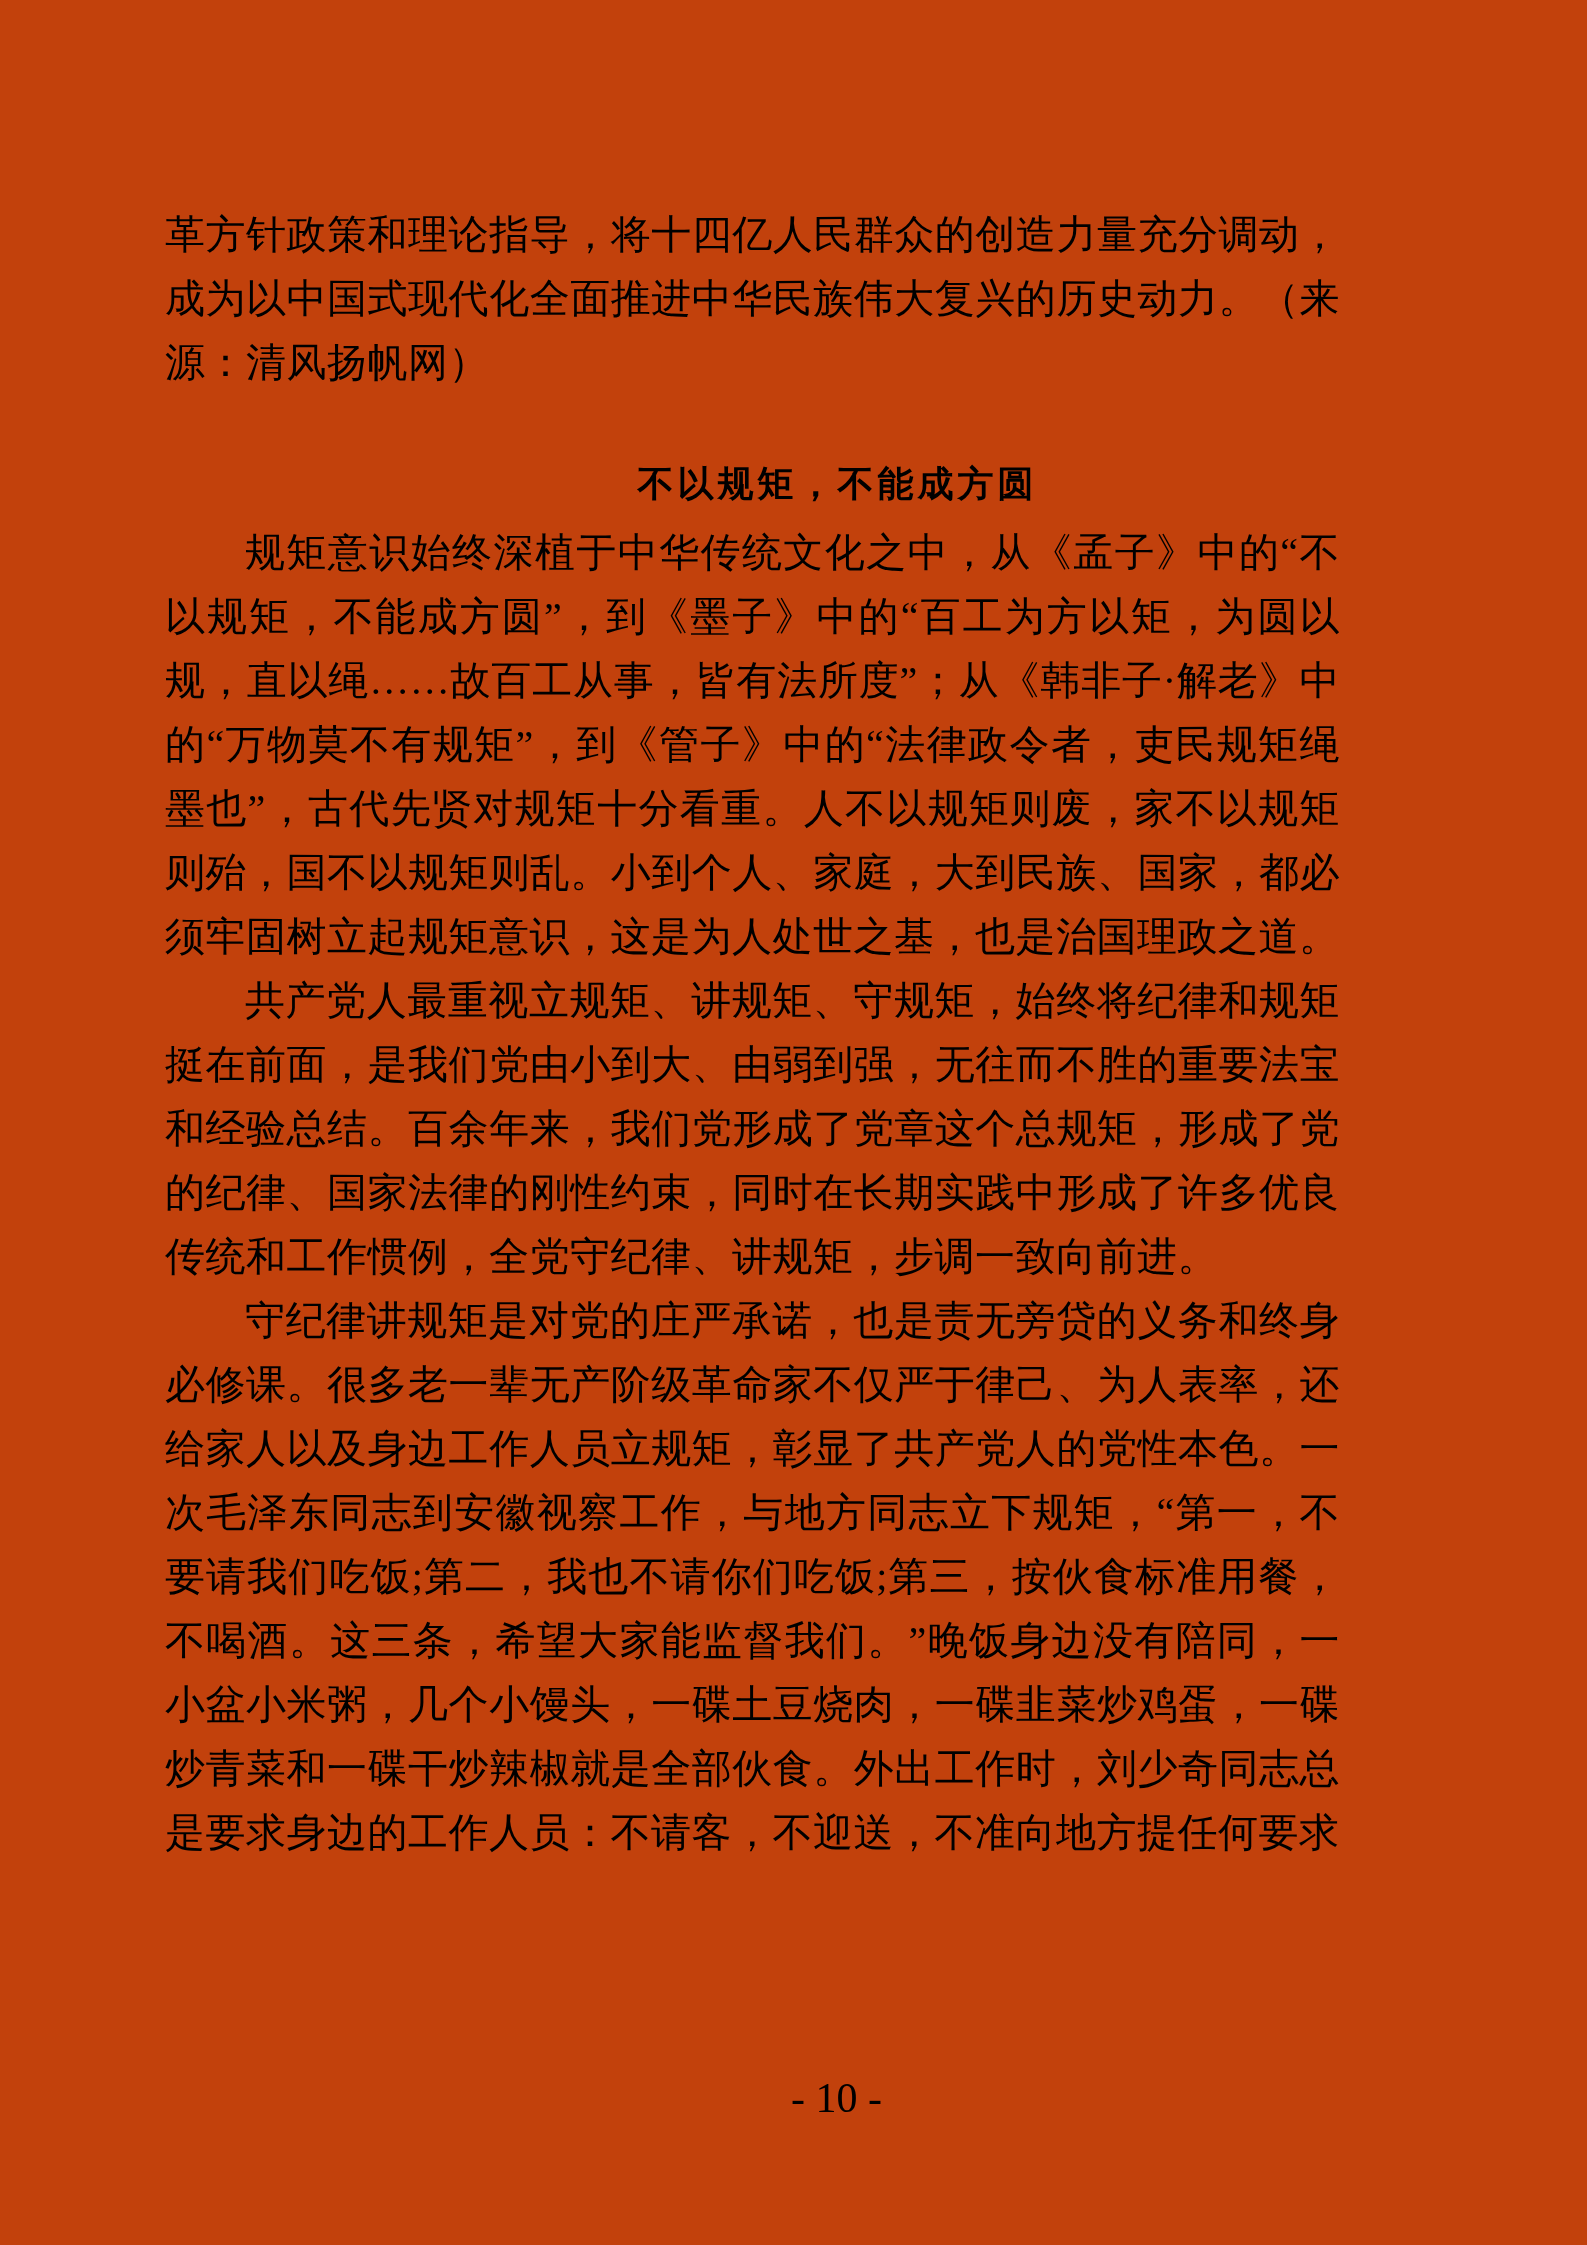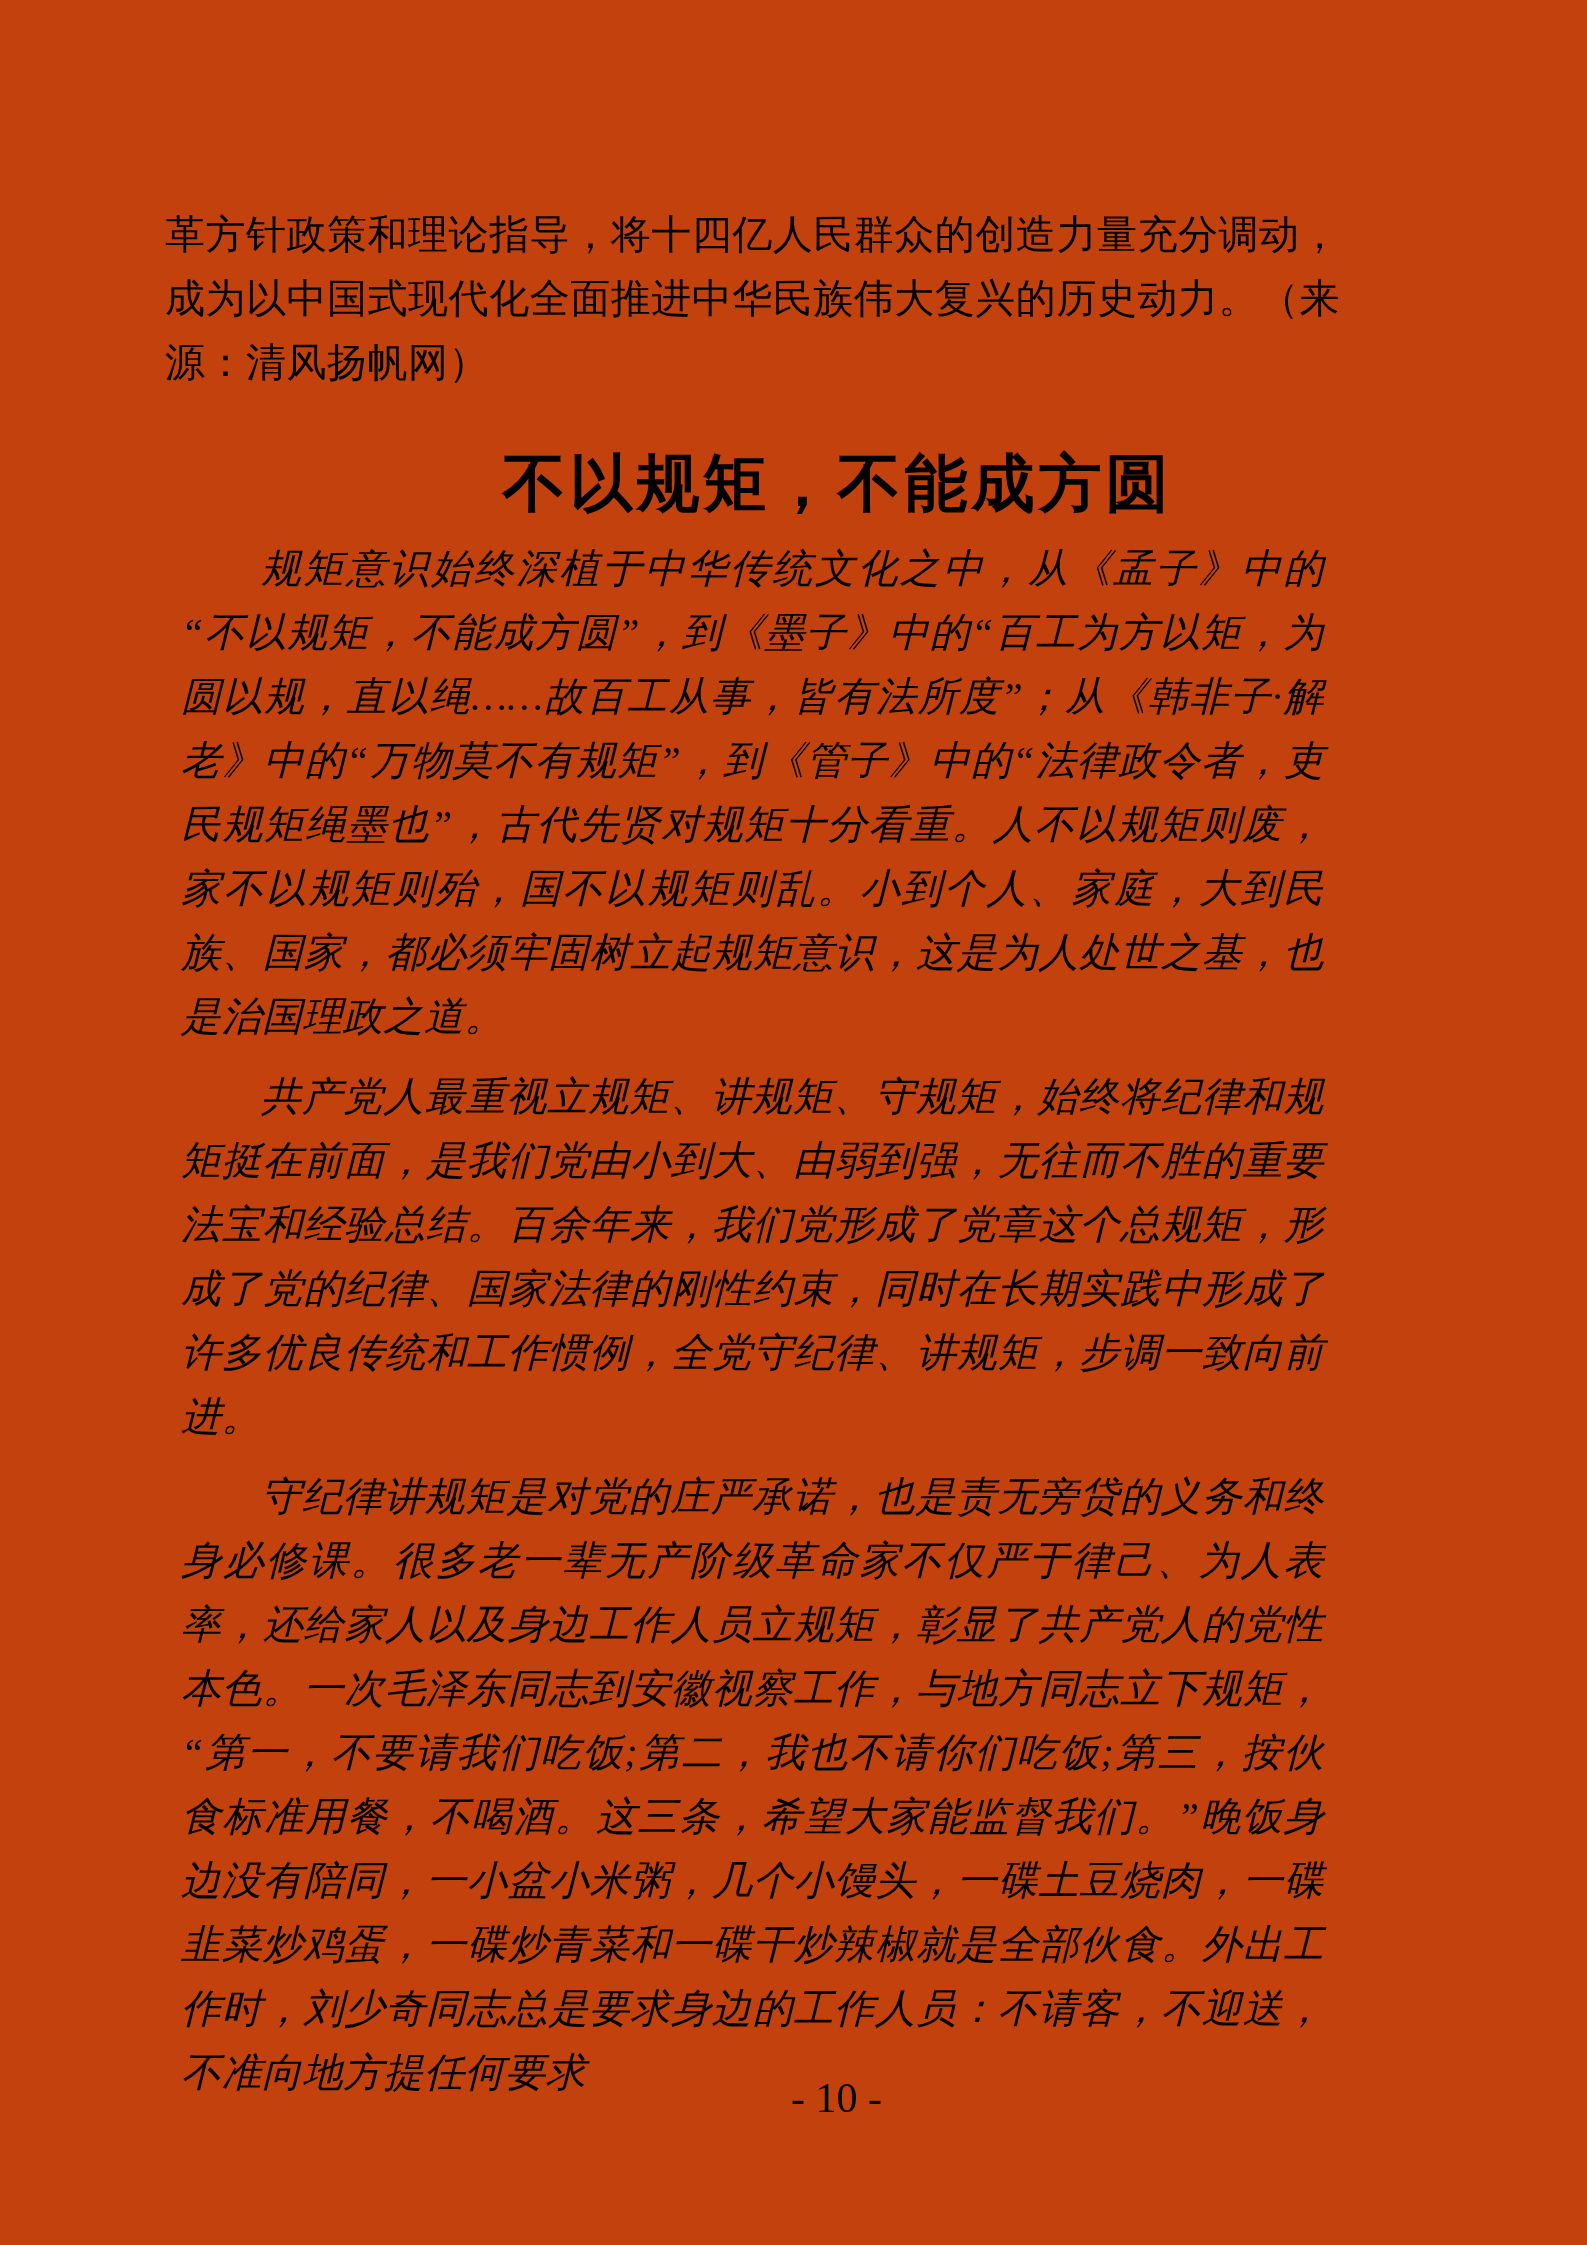--- a/index.html
+++ b/index.html
@@ -21,36 +21,35 @@
     left: 165px;
     top: 203px;
     width: 1175px;
     font-size: 40px;
     line-height: 64px;
     text-align: justify;
     letter-spacing: 0.5px;
     color: #000000;
   }
   .para {
-    margin: 16px;
+    margin: 0;
     text-indent: 2em;
-    font-style: italic;
   }
   .continuation {
     margin: 0;
     text-indent: 0;
   }
   .section-header {
     margin: 62px 0 0 0;
     text-indent: 0;
     text-align: left;
   }
   .article-title {
     margin: 52px 0 0 170px;
-    font-size: 63px;
+    font-size: 36px;
     font-weight: bold;
     line-height: 74px;
     text-align: center;
     text-indent: 0;
     letter-spacing: 4px;
   }
   .page-number {
     position: absolute;
     left: 0;
     top: 2072px;

